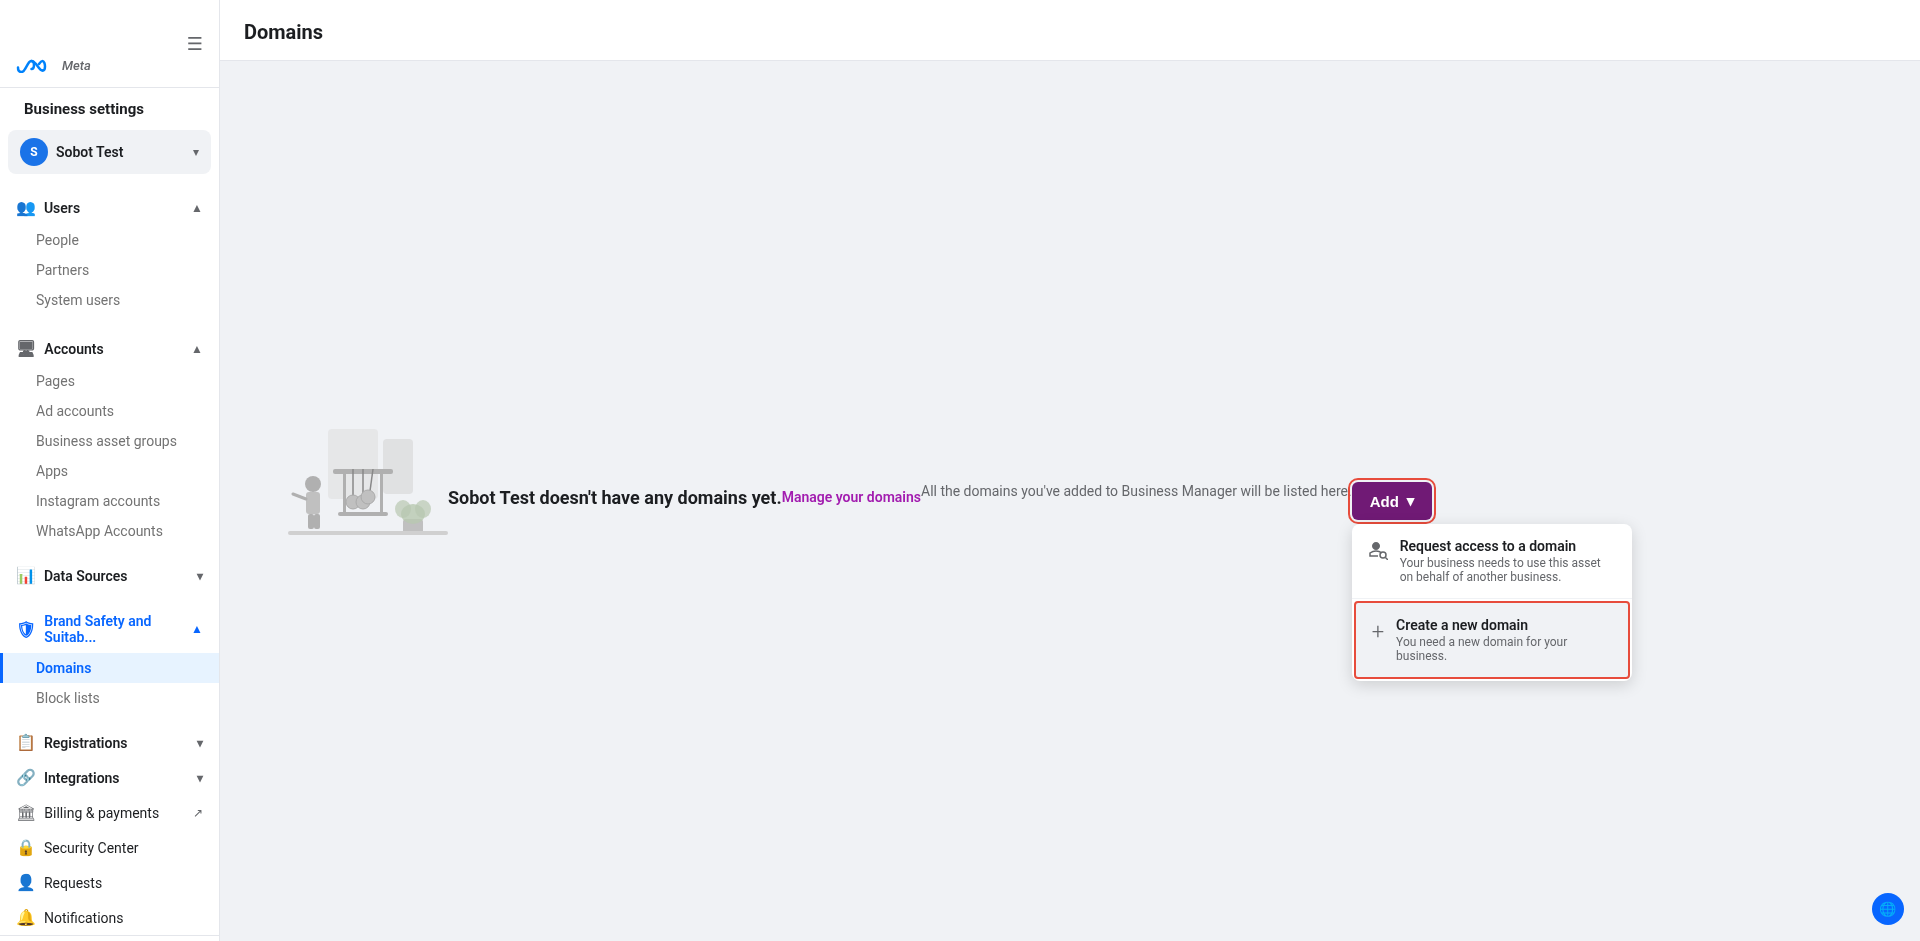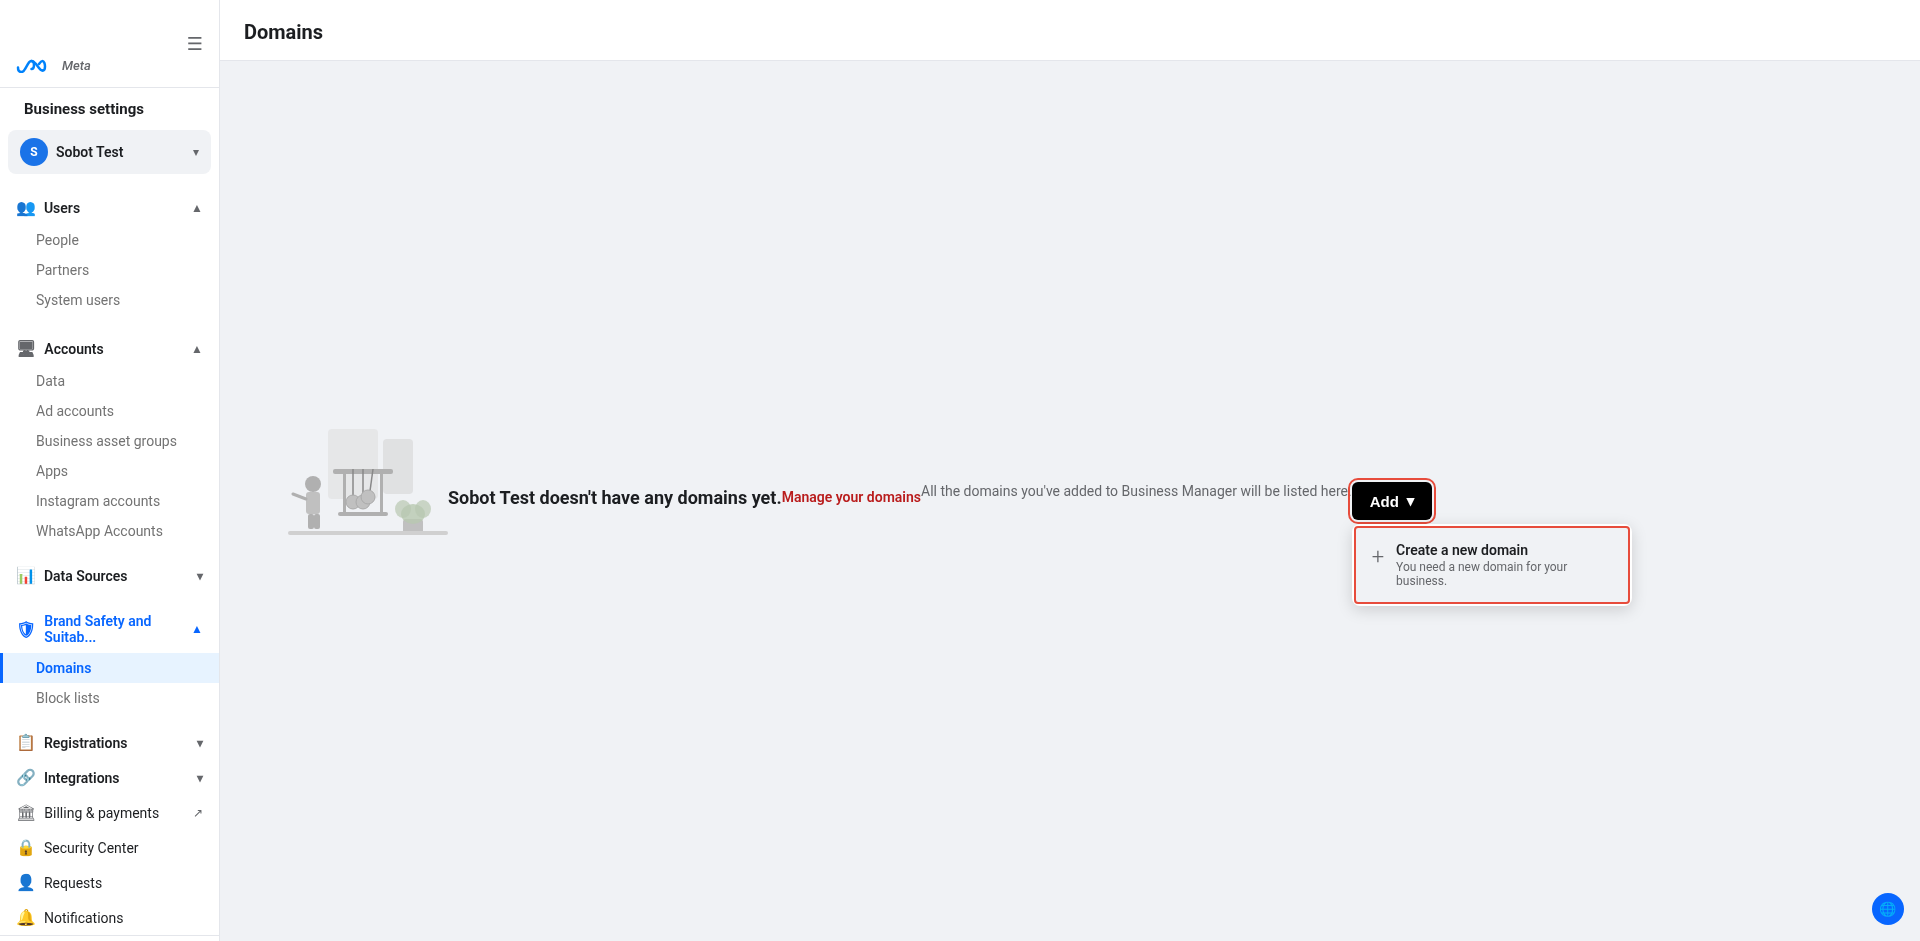--- a/index.html
+++ b/index.html
@@ -230,21 +230,21 @@
       font-size: 18px;
       font-weight: 700;
       color: #1c1e21;
       margin-bottom: 8px;
       text-align: center;
     }
 
     .empty-subtitle {
       font-size: 14px;
       font-weight: 600;
-      color: #b91c1c;
+      color: #a21caf;
       margin-bottom: 8px;
       text-align: center;
     }
 
     .empty-description {
       font-size: 14px;
       color: #65676b;
       text-align: center;
       margin-bottom: 20px;
     }
@@ -252,21 +252,21 @@
     .add-button-container {
       position: relative;
       display: inline-block;
     }
 
     .add-button {
       display: flex;
       align-items: center;
       gap: 8px;
       padding: 10px 18px;
-      background: #000000;
+      background: #701a75;
       color: white;
       border: none;
       border-radius: 6px;
       font-size: 15px;
       font-weight: 600;
       cursor: pointer;
       outline: 2px solid #e74c3c;
       outline-offset: 2px;
     }
 
@@ -393,21 +393,21 @@
 
   <div class="sidebar-section">
     <div class="sidebar-section-header">
       <div class="section-left">
         <span class="section-icon">🖥</span>
         <span>Accounts</span>
       </div>
       <span class="section-chevron">▲</span>
     </div>
     <div class="sidebar-sub-item">
-      <span>Data</span>
+      <span>Pages</span>
     </div>
     <div class="sidebar-sub-item">
       <span>Ad accounts</span>
     </div>
     <div class="sidebar-sub-item">
       <span>Business asset groups</span>
     </div>
     <div class="sidebar-sub-item">
       <span>Apps</span>
     </div>
@@ -554,20 +554,34 @@
     <p class="empty-subtitle">Manage your domains</p>
     <p class="empty-description">All the domains you've added to Business Manager will be listed here.</p>
 
     <div class="add-button-container">
       <button class="add-button">
         <span>Add</span>
         <span>▾</span>
       </button>
 
       <div class="dropdown-menu">
+        <div class="dropdown-item">
+          <span class="dropdown-item-icon">
+            <svg width="20" height="20" viewBox="0 0 20 20" fill="none" xmlns="http://www.w3.org/2000/svg">
+              <path d="M8 2C5.8 2 4 3.8 4 6C4 8.2 5.8 10 8 10C10.2 10 12 8.2 12 6C12 3.8 10.2 2 8 2Z" fill="#65676b"></path>
+              <path d="M14 13C12.3 11.8 10.3 11 8 11C5.7 11 3.7 11.8 2 13V16H10" stroke="#65676b" stroke-width="1.5" fill="none"></path>
+              <circle cx="15" cy="15" r="3" stroke="#65676b" stroke-width="1.5" fill="none"></circle>
+              <path d="M18 18L20 20" stroke="#65676b" stroke-width="1.5" stroke-linecap="round"></path>
+            </svg>
+          </span>
+          <div class="dropdown-item-content">
+            <div class="item-title">Request access to a domain</div>
+            <div class="item-desc">Your business needs to use this asset on behalf of another business.</div>
+          </div>
+        </div>
         <div class="dropdown-item highlighted">
           <span class="dropdown-item-icon" style="font-size:22px;font-weight:300;color:#65676b;">+</span>
           <div class="dropdown-item-content">
             <div class="item-title">Create a new domain</div>
             <div class="item-desc">You need a new domain for your business.</div>
           </div>
         </div>
       </div>
     </div>
   </div>

